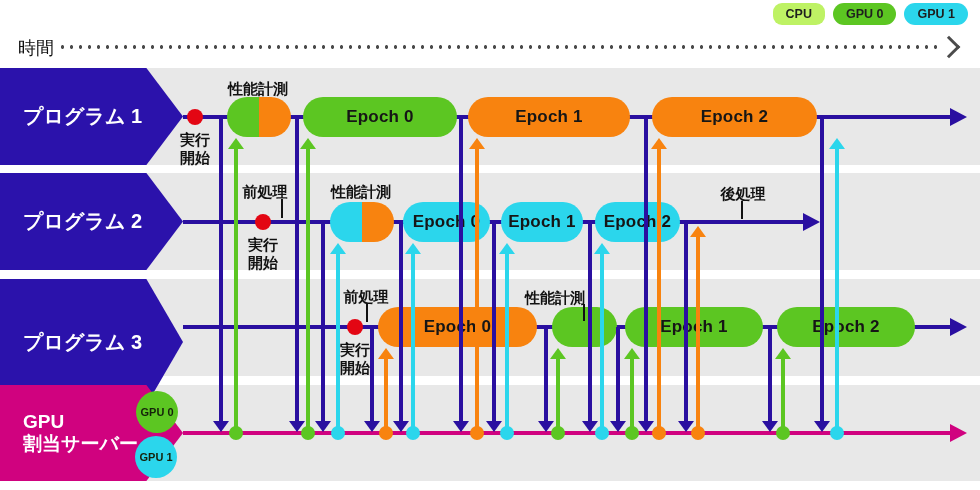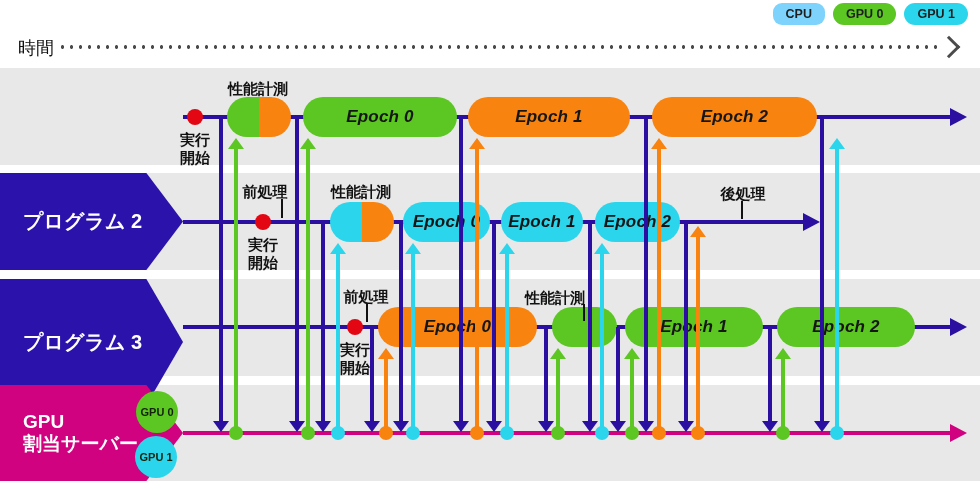--- a/index.html
+++ b/index.html
@@ -6,21 +6,21 @@
   #stage{position:relative;width:980px;height:490px;background:#ffffff;overflow:hidden;
          font-family:"Liberation Sans","DejaVu Sans",sans-serif;}
   .band{position:absolute;left:0;width:980px;background:#e8e8e8;z-index:1;}
   .chev{position:absolute;left:0;width:183px;z-index:3;display:flex;align-items:center;
         clip-path:polygon(0 0,80% 0,100% 50%,80% 100%,0 100%);}
   .chev span{padding-left:23px;color:#fff;font-weight:bold;font-size:20px;line-height:1.15;white-space:pre-line;}
   .hline{position:absolute;height:4px;z-index:4;}
   .tri-right{position:absolute;width:0;height:0;border-top:9px solid transparent;
              border-bottom:9px solid transparent;z-index:4;}
   .pill{position:absolute;height:40px;border-radius:20px;z-index:5;display:flex;
-        align-items:center;justify-content:center;font-style:italic;}
+        align-items:center;justify-content:center;}
   .pill span{font-weight:bold;font-size:17px;color:#161616;letter-spacing:.2px;}
   .vline{position:absolute;z-index:6;}
   .tri-down{position:absolute;width:0;height:0;border-left:8px solid transparent;
             border-right:8px solid transparent;z-index:6;}
   .tri-up{position:absolute;width:0;height:0;border-left:8px solid transparent;
           border-right:8px solid transparent;z-index:6;}
   .dot{position:absolute;width:14px;height:14px;border-radius:50%;z-index:7;}
   .startdot{position:absolute;width:16px;height:16px;border-radius:50%;z-index:8;}
   .lbl{position:absolute;font-weight:bold;font-size:15px;color:#111;text-align:center;
        line-height:1.2;white-space:pre-line;z-index:8;}
@@ -35,28 +35,31 @@
      background-image:radial-gradient(circle,#4b4b4b 1.7px,transparent 1.9px);
      background-size:9px 4px;background-repeat:repeat-x;}
   #time-arrow{position:absolute;left:941px;top:39px;width:13px;height:13px;z-index:10;
      border-top:3px solid #4b4b4b;border-right:3px solid #4b4b4b;transform:rotate(45deg);}
 </style>
 </head>
 <body>
 
 <div id="stage">
   <div id="legend">
-      <div class="legpill" style="background: #7dd3fc; border-radius: 9px;">CPU</div>
+      <div class="legpill" style="background: #bef264; border-radius: 9px;">CPU</div>
       <div class="legpill" style="background: rgb(92, 198, 34);">GPU 0</div>
       <div class="legpill" style="background: rgb(43, 214, 236);">GPU 1</div>
     </div>
   <div id="time-label">時間</div>
   <div id="time-dots"></div>
   <div id="time-arrow"></div>
 <div class="band" style="top: 68px; height: 97px;"></div>
+    <div class="chev" style="top: 68px; height: 97px; background: rgb(43, 18, 171);">
+      <span>プログラム 1</span>
+    </div>
     <div class="hline" style="left: 183px; top: 115px; width: 767px; background: rgb(42, 15, 160);"></div>
     <div class="tri-right" style="left: 950px; top: 108px; border-left: 17px solid rgb(42, 15, 160);"></div>
     <div class="pill" style="left: 227px; top: 97px; width: 64px; background: linear-gradient(to right, rgb(92, 198, 34) 50%, rgb(248, 131, 15) 50%);"></div>
     <div class="lbl" style="left: 203px; top: 80px; width: 110px;">性能計測</div>
     <div class="pill" style="left: 303px; top: 97px; width: 154px; background: rgb(92, 198, 34);">
       <span>Epoch 0</span>
     </div>
     <div class="pill" style="left: 468px; top: 97px; width: 162px; background: rgb(248, 131, 15);">
       <span>Epoch 1</span>
     </div>

